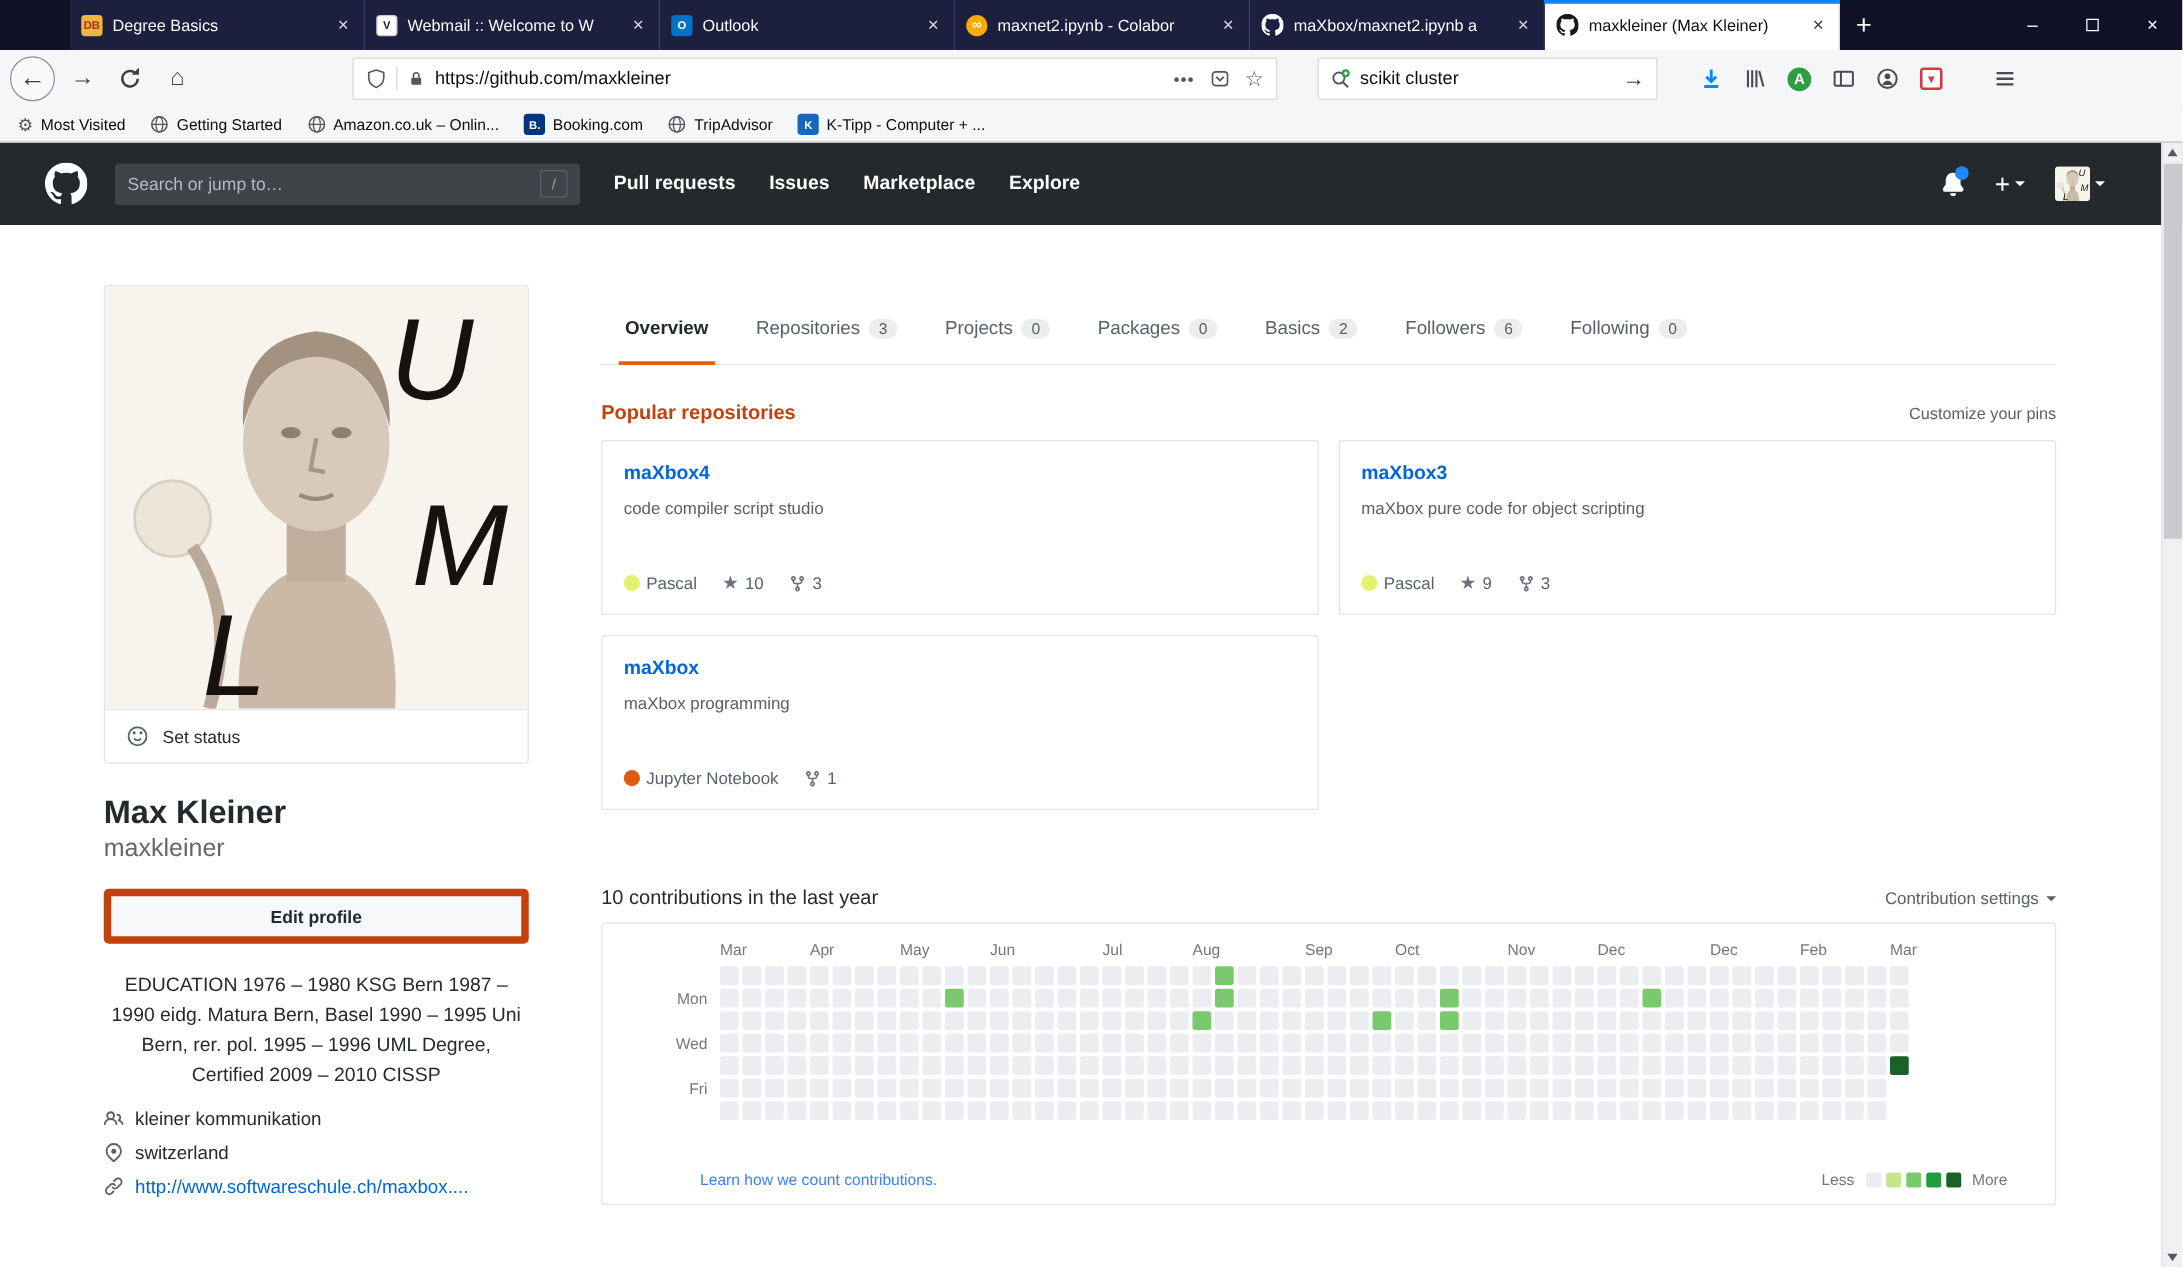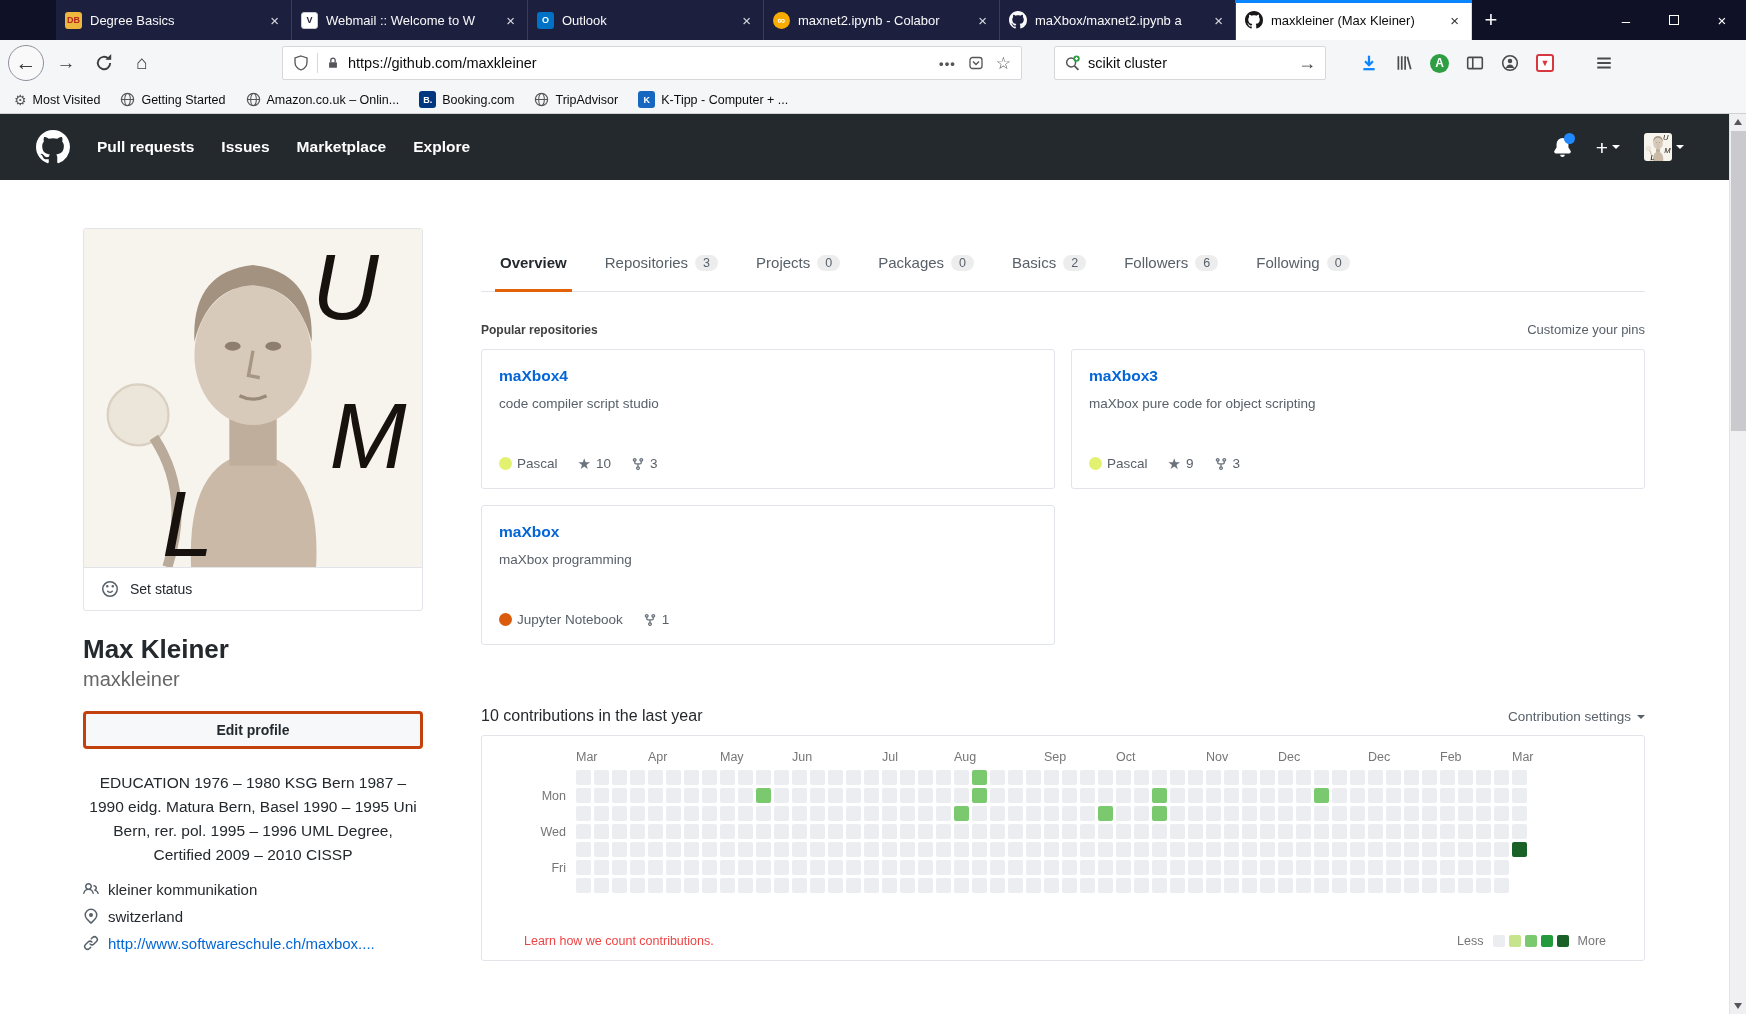--- a/index.html
+++ b/index.html
@@ -85,37 +85,37 @@
   .left-col { width:340px; flex:none; }
   .right-col { flex:1; margin-left:58px; min-width:0; }
 
   
   .avatar-card { border:1px solid #e1e4e8; border-radius:3px; overflow:hidden; background:#fff; }
   .avatar-art { display:block; width:100%; height:338px; }
   .status-row { border-top:1px solid #e1e4e8; display:flex; align-items:center; gap:12px; padding:13px 18px; font-size:14px; color:#24292e; }
   .smiley-svg { width:16px; height:16px; fill:#586069; flex:none; }
   .p-name { font-size:26px; font-weight:700; color:#24292e; margin-top:22px; line-height:1.25; }
   .p-login { font-size:20px; color:#666; font-weight:300; margin-top:2px; }
-  .edit-btn { margin-top:20px; width:100%; padding:8px 0; background:#f6f8fa; border:3px solid #c2410c; border-radius:4px; font-size:14px; font-weight:600; color:#24292e; text-align:center; cursor:pointer; }
+  .edit-btn { margin-top:20px; width:100%; padding:8px 0; background:#f6f8fa; border:6px solid #c2410c; border-radius:4px; font-size:14px; font-weight:600; color:#24292e; text-align:center; cursor:pointer; }
   .p-bio { margin-top:22px; font-size:15.5px; line-height:1.55; color:#24292e;text-align:center; }
   .vcard { margin-top:14px; display:flex; flex-direction:column; gap:10px; font-size:15px; color:#24292e; }
   .vcard-row { display:flex; align-items:center; gap:9px; }
   .vcard-row svg { width:16px; height:16px; fill:#586069; flex:none; }
   .vcard-link { color:#0366d6; text-decoration:none; white-space:nowrap; }
 
   
   .underline-nav { display:flex; border-bottom:1px solid #e1e4e8; }
   .u-item { position:relative; padding:26px 19px 20px 19px; font-size:15px; color:#586069; display:flex; align-items:center; gap:7px; cursor:pointer; }
   .u-item.active { font-weight:600; color:#24292e; }
   .u-item.active::after { content:""; position:absolute; left:14px; right:14px; bottom:-1px; height:3px; background:#e36209; }
   .counter { background:rgba(27,31,35,.08); border-radius:20px; padding:1px 8px; font-size:12.5px; color:#586069; }
 
   
   .popular-row { display:flex; align-items:baseline; justify-content:space-between; margin-top:30px; }
-  .popular-title { font-size:12px; font-weight:600; color:#404040; }
+  .popular-title { font-size:16px; font-weight:600; color:#c2410c; }
   .customize-link { font-size:13px; color:#586069; cursor:pointer; }
   .repo-grid { display:grid; grid-template-columns:1fr 1fr; gap:16px; margin-top:12px; }
   .repo-card { border:1px solid #e1e4e8; border-radius:3px; padding:17px; height:140px; display:flex; flex-direction:column; background:#fff; }
   .repo-name { color:#0366d6; font-weight:600; font-size:15.5px; text-decoration:none; }
   .repo-desc { margin-top:11px; font-size:13.5px; color:#586069; }
   .repo-meta { margin-top:auto; display:flex; align-items:center; gap:20px; font-size:13.5px; color:#586069; }
   .meta-item { display:flex; align-items:center; gap:5px; }
   .lang-dot { width:13px; height:13px; border-radius:50%; display:inline-block; flex:none; }
   .star-meta { font-size:15px; color:#6a737d; line-height:1; }
   .fork-svg { width:14px; height:14px; fill:#6a737d; }
@@ -127,21 +127,21 @@
   .graph-box { border:1px solid #e1e4e8; border-radius:3px; margin-top:10px; height:226px; position:relative; background:#fff; }
   .calendar { position:absolute; left:42px; top:14px; }
   .months { position:relative; height:20px; margin-left:52px; width:954px; }
   .months span { position:absolute; top:0; font-size:12.5px; color:#767676; }
   .grid-wrap { display:flex; }
   .day-labels { width:52px; position:relative; height:126px; }
   .day-labels span { position:absolute; left:0; width:42px; text-align:right; font-size:12.5px; color:#767676; }
   .grid { position:relative; width:954px; height:126px; }
   .cell { position:absolute; width:15px; height:15px; background:#ebedf0; border-radius:2px; }
   .graph-footer { position:absolute; left:42px; right:34px; bottom:12px; display:flex; justify-content:space-between; align-items:center; font-size:12.5px; }
-  .learn-link { color:#ef4444; text-decoration:none; cursor:pointer; }
+  .learn-link { color:#3b82f6; text-decoration:none; cursor:pointer;margin-left:36px; }
   .legend { display:flex; align-items:center; gap:5px; color:#767676; }
   .legend .sq { width:12px; height:12px; border-radius:2px; display:inline-block; }
   .legend .lbl { margin:0 4px; }
 </style>
 </head>
 <body>
 
 <svg width="0" height="0" style="position:absolute">
   <defs>
     <symbol id="octo-sym" viewBox="0 0 16 16">
@@ -346,20 +346,24 @@
     <span>K-Tipp - Computer + ...</span>
   </div>
     </div>
 
   <div class="viewport">
 
     <div class="gh-header">
       <svg class="gh-logo" viewBox="0 0 16 16">
           <use href="#octo-sym"></use>
         </svg>
+      <div class="gh-search">
+        <input placeholder="Search or jump to…" style="">
+        <span class="slash-key">/</span>
+      </div>
       <nav class="gh-nav">
           <a href="#">Pull requests</a>
           <a href="#">Issues</a>
           <a href="#">Marketplace</a>
           <a href="#">Explore</a>
         </nav>
       <div class="gh-right">
         <span class="bell-wrap">
           <svg class="bell-svg" viewBox="0 0 16 16">
               <path d="M8 16a2 2 0 001.985-1.75c.017-.137-.097-.25-.235-.25h-3.5c-.138 0-.252.113-.235.25A2 2 0 008 16zM3 5a5 5 0 0110 0v2.947c0 .05.015.098.042.139l1.703 2.555A1.519 1.519 0 0113.482 13H2.518a1.516 1.516 0 01-1.263-2.36l1.703-2.554A.255.255 0 003 7.947V5z"></path>

